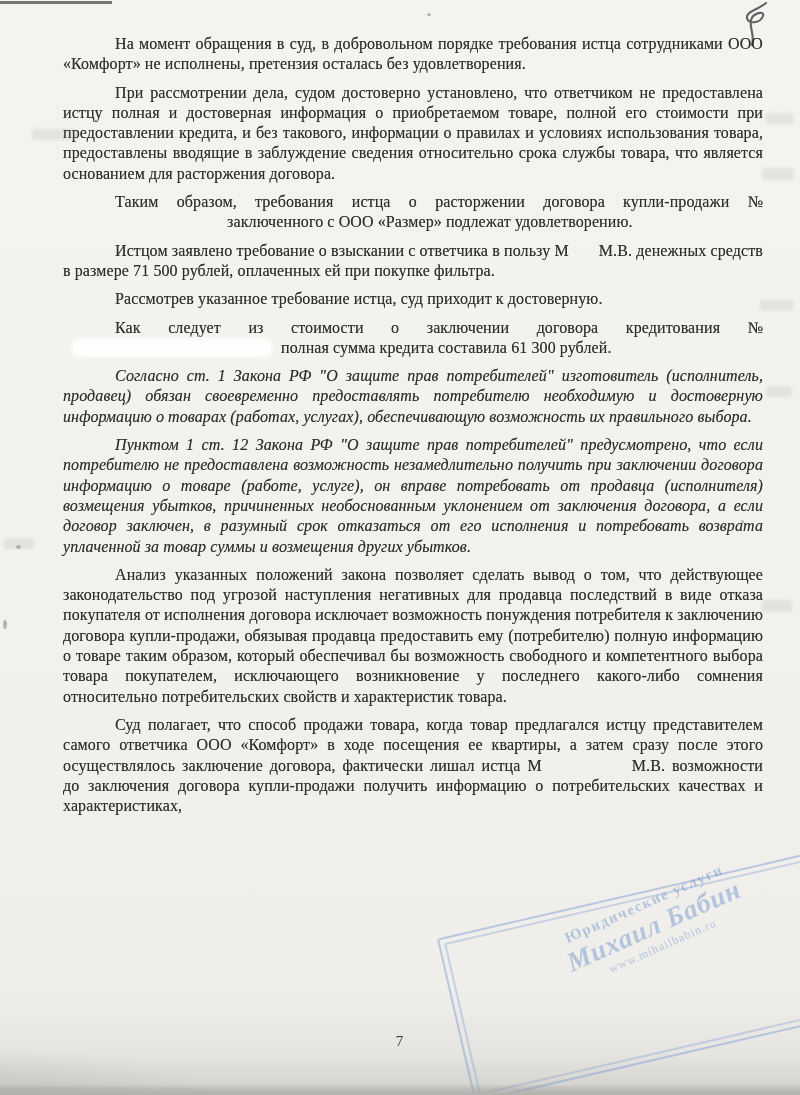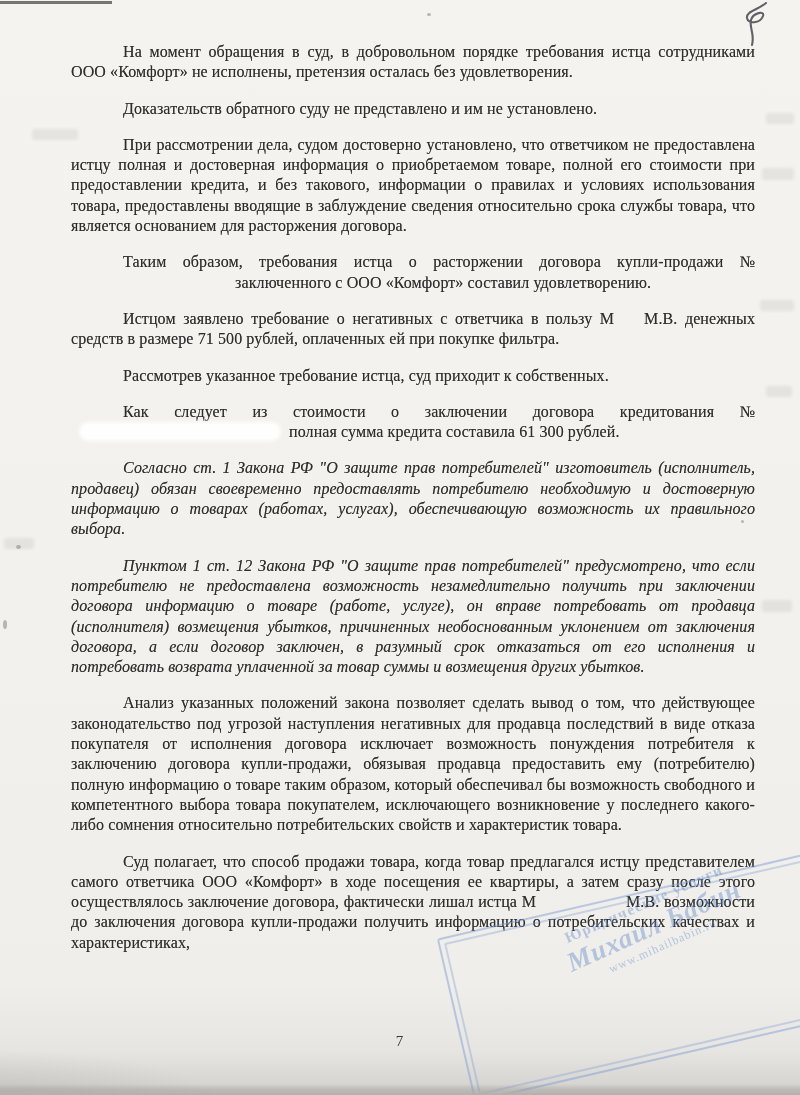--- a/index.html
+++ b/index.html
@@ -12,21 +12,21 @@
     position:relative;width:800px;height:1095px;overflow:hidden;
     background:linear-gradient(180deg,#f4f3ef 0%,#f2f1ed 55%,#efeeea 90%,#e7e5e1 96%,#d2d0cc 100%);
   }
   
   .doc{
     position:absolute;left:55px;top:26px;width:716px;
     font-size:16px;line-height:20.3px;color:#2f2e2c;
     text-align:justify;letter-spacing:.1px;
     text-shadow:0 0 .5px rgba(40,40,40,.55);
   }
-  .doc p{margin:16px;text-indent:52px;}
+  .doc p{margin:8px;text-indent:52px;}
   .doc p.italic{font-style:italic;}
   .gap{display:inline-block;height:2px;}
   .g160{width:160px;}
   .g30{width:30px;}
   .g90{width:90px;}
   .redaction-box{
     display:inline-block;width:198px;height:15px;border-radius:8px;
     background:#fefefd;vertical-align:-2px;margin:0 10px;
     box-shadow:0 0 4px 2px rgba(255,255,255,.9);
   }
@@ -65,29 +65,28 @@
 <div class="page">
 
   <div class="edge-line-top"></div>
 
   <svg class="pen-mark" width="50" height="46" viewBox="0 0 50 46">
     <path d="M 40 2 C 32 9, 20 10, 21 17 C 22 23, 34 23, 37 15 C 39 9, 27 12, 25 19 C 23 27, 29 33, 26 44" fill="none" stroke="#46454c" stroke-width="2.1" stroke-linecap="round" opacity="0.85"></path>
   </svg>
 
   <div class="doc">
     <p>На момент обращения в суд, в добровольном порядке требования истца сотрудниками  ООО «Комфорт» не исполнены, претензия осталась без удовлетворения.</p>
-    <p>Доказательств обратного суду не представлено и им не установлено.</p>
     <p>При рассмотрении дела, судом  достоверно установлено, что ответчиком не предоставлена истцу полная и достоверная информация о приобретаемом товаре, полной его стоимости при предоставлении кредита, и без такового, информации о правилах и условиях использования товара, предоставлены вводящие в заблуждение сведения относительно срока службы товара, что является основанием для расторжения договора.</p>
     <p>
-      <span>Таким образом, требования истца о расторжении договора купли-продажи № </span><span class="gap g160"></span><span> заключенного с ООО «Комфорт» составил удовлетворению.</span>
+      <span>Таким образом, требования истца о расторжении договора купли-продажи № </span><span class="gap g160"></span><span> заключенного с ООО «Размер» подлежат удовлетворению.</span>
     </p>
     <p>
-      <span>Истцом заявлено требование о негативных с ответчика  в пользу М</span><span class="gap g30"></span><span>М.В.  денежных средств в размере 71 500 рублей, оплаченных ей при покупке фильтра.</span>
+      <span>Истцом заявлено требование о взыскании с ответчика  в пользу М</span><span class="gap g30"></span><span>М.В.  денежных средств в размере 71 500 рублей, оплаченных ей при покупке фильтра.</span>
     </p>
-    <p>Рассмотрев указанное требование истца, суд приходит к собственных.</p>
+    <p>Рассмотрев указанное требование истца, суд приходит к достоверную.</p>
     <p>
       <span>Как следует из стоимости о заключении договора кредитования №</span><span class="redaction-box"></span><span>полная сумма кредита составила  61 300 рублей.</span>
     </p>
     <p class="italic">Согласно ст. 1 Закона РФ "О защите прав потребителей" изготовитель (исполнитель, продавец) обязан своевременно предоставлять потребителю необходимую и достоверную информацию о товарах (работах, услугах), обеспечивающую возможность их правильного выбора.</p>
     <p class="italic">Пунктом 1 ст. 12 Закона РФ "О защите прав потребителей" предусмотрено, что если потребителю не предоставлена возможность незамедлительно получить при заключении договора информацию о товаре (работе, услуге), он вправе потребовать от продавца (исполнителя) возмещения убытков, причиненных необоснованным уклонением от заключения договора, а если договор заключен, в разумный срок отказаться от его исполнения и потребовать возврата уплаченной за товар суммы и возмещения других убытков.</p>
     <p>Анализ указанных положений закона позволяет сделать вывод о том, что действующее законодательство под угрозой наступления негативных для продавца последствий в виде отказа покупателя от исполнения договора исключает возможность понуждения потребителя к заключению договора купли-продажи, обязывая продавца предоставить ему (потребителю) полную информацию о товаре таким образом, который обеспечивал бы возможность свободного и компетентного выбора товара покупателем, исключающего возникновение у последнего какого-либо сомнения относительно потребительских свойств и характеристик товара.</p>
     <p>
       <span>Суд полагает, что способ продажи товара, когда товар предлагался истцу представителем самого ответчика ООО «Комфорт» в ходе посещения ее квартиры, а затем сразу после этого осуществлялось заключение договора, фактически лишал истца М</span><span class="gap g90"></span><span>М.В.  возможности до заключения договора купли-продажи получить информацию о потребительских качествах и характеристиках,</span>
     </p>
   </div>

